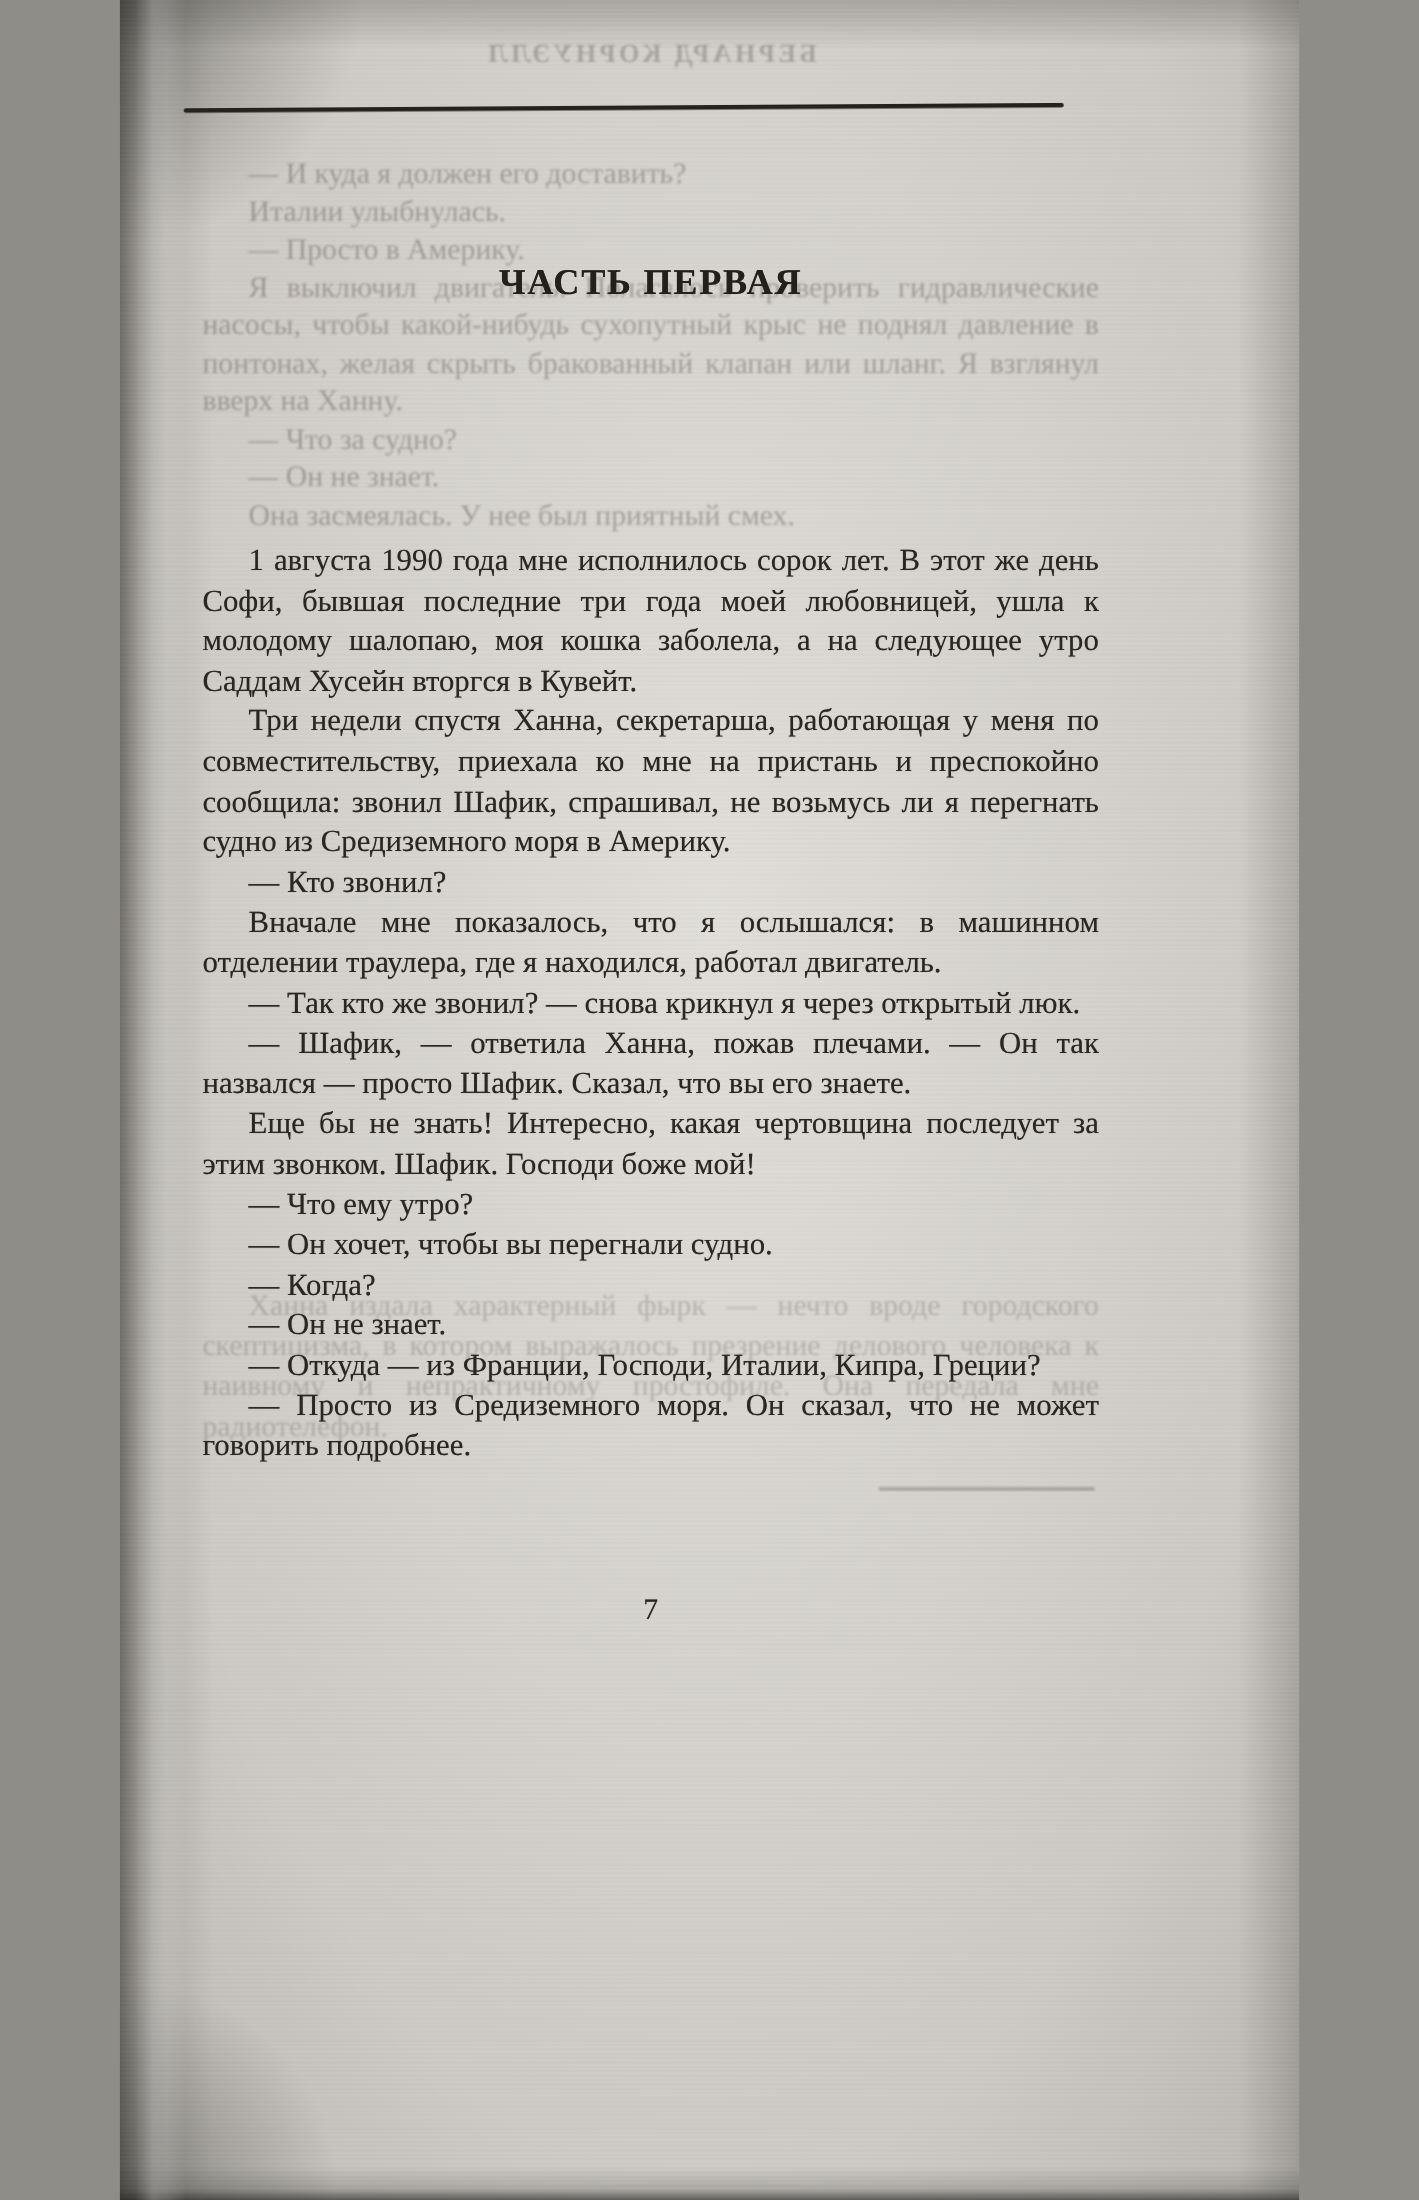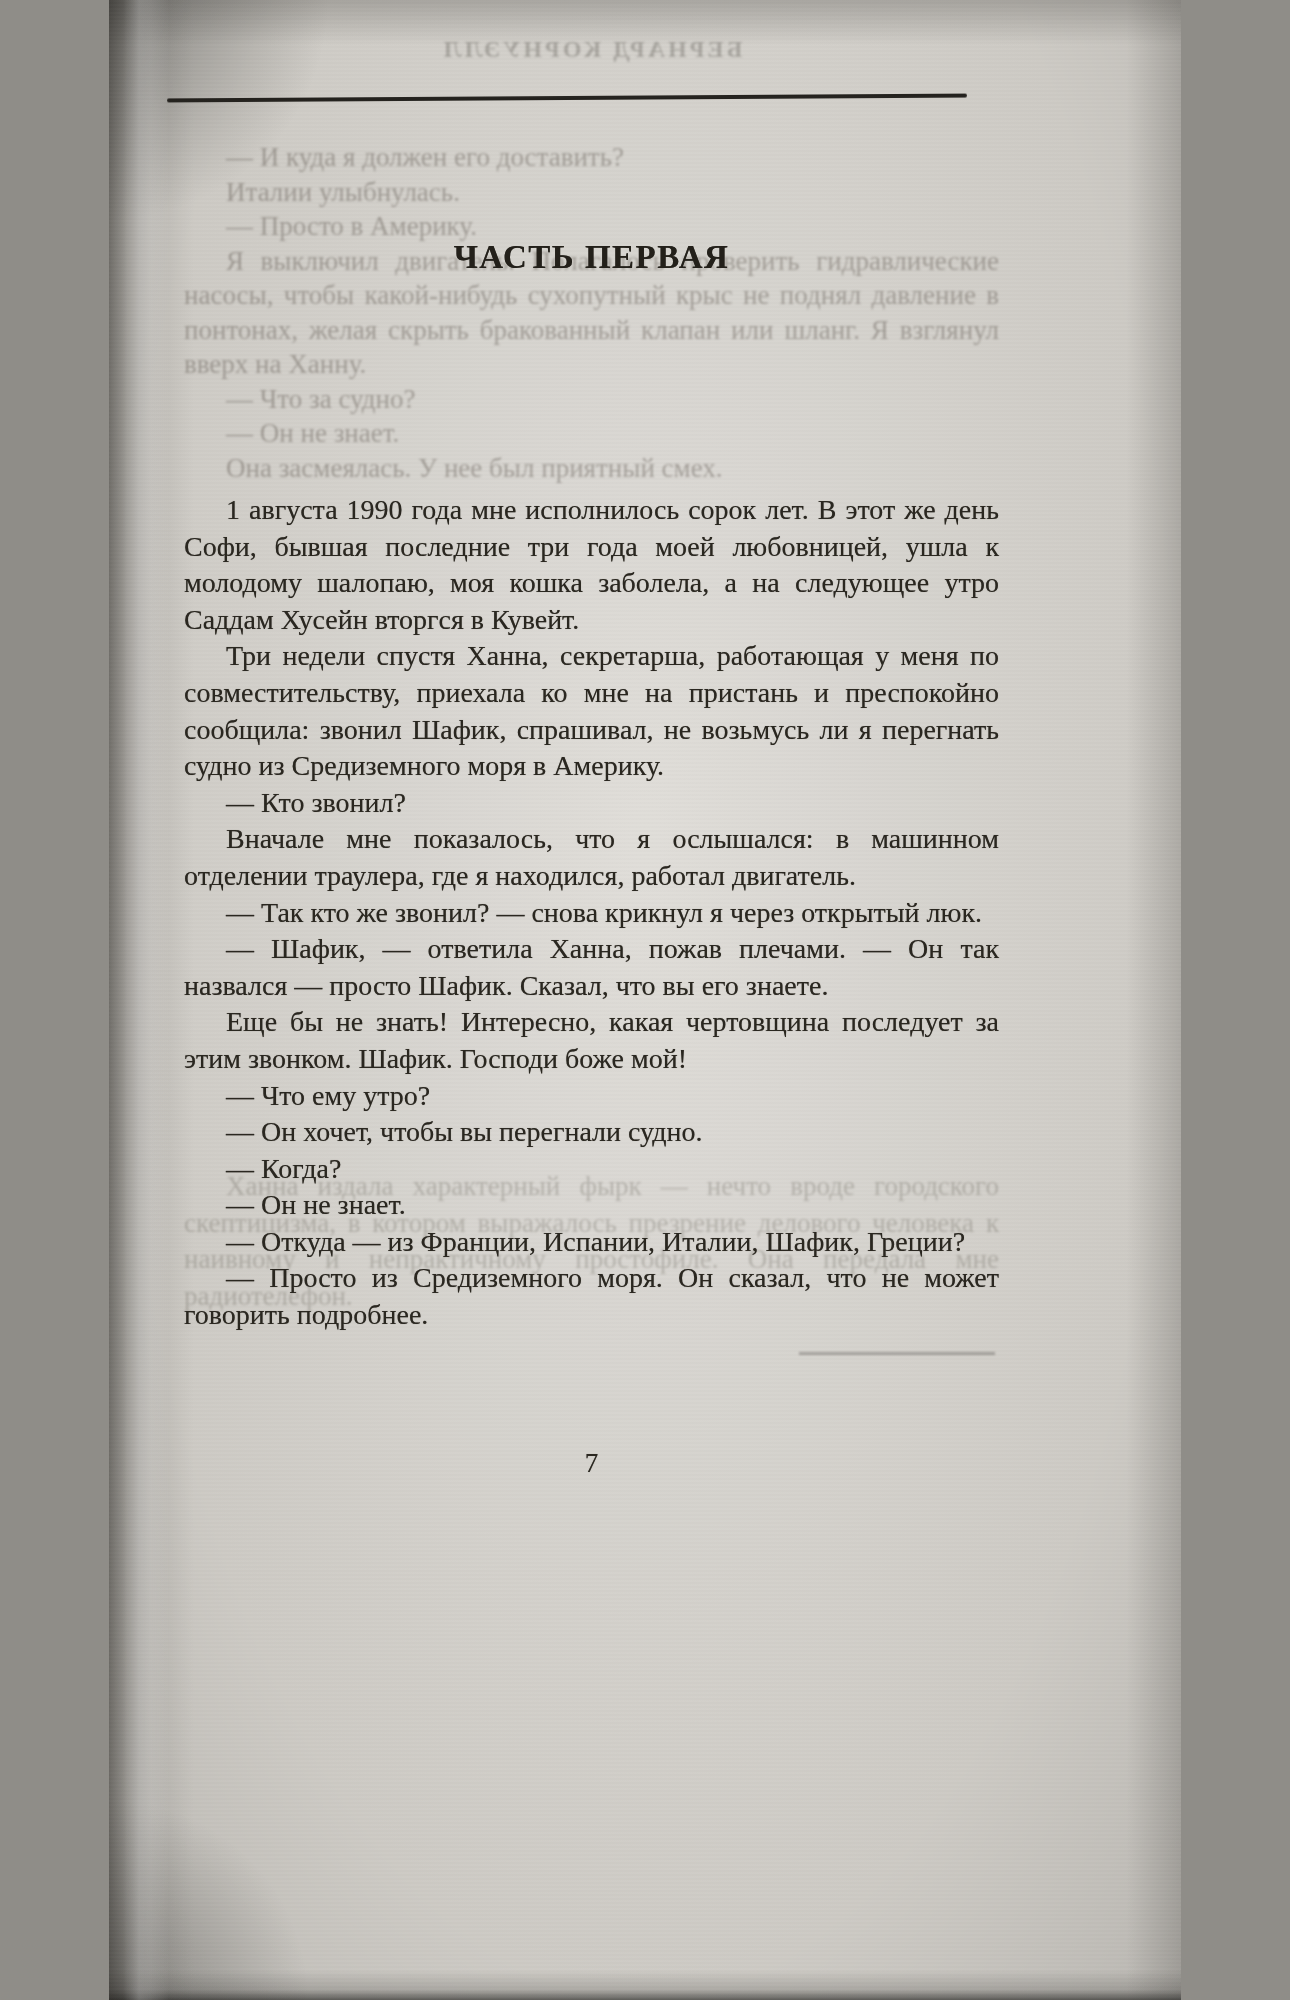--- a/index.html
+++ b/index.html
@@ -94,21 +94,21 @@
       <p class="para">Три недели спустя Ханна, секретарша, работающая у меня по совместительству, приехала ко мне на пристань и преспокойно сообщила: звонил Шафик, спрашивал, не возьмусь ли я перегнать судно из Средиземного моря в Америку.</p>
       <p class="para">— Кто звонил?</p>
       <p class="para">Вначале мне показалось, что я ослышался: в машинном отделении траулера, где я находился, работал двигатель.</p>
       <p class="para">— Так кто же звонил? — снова крикнул я через открытый люк.</p>
       <p class="para">— Шафик, — ответила Ханна, пожав плечами. — Он так назвался — просто Шафик. Сказал, что вы его знаете.</p>
       <p class="para">Еще бы не знать! Интересно, какая чертовщина последует за этим звонком. Шафик. Господи боже мой!</p>
       <p class="para">— Что ему утро?</p>
       <p class="para">— Он хочет, чтобы вы перегнали судно.</p>
       <p class="para">— Когда?</p>
       <p class="para">— Он не знает.</p>
-      <p class="para">— Откуда — из Франции, Испании, Италии, Шафик, Греции?</p>
+      <p class="para">— Откуда — из Франции, Господи, Италии, Кипра, Греции?</p>
       <p class="para">— Просто из Средиземного моря. Он сказал, что не может говорить подробнее.</p>
     </div>
 
   <div class="col ghost-lower">
       <p class="para">Ханна издала характерный фырк — нечто вроде городского скептицизма, в котором выражалось презрение делового человека к наивному и непрактичному простофиле. Она передала мне радиотелефон.</p>
     </div>
 
   <div class="ghost-rule"></div>
 
   <div class="col page-number">7</div>

